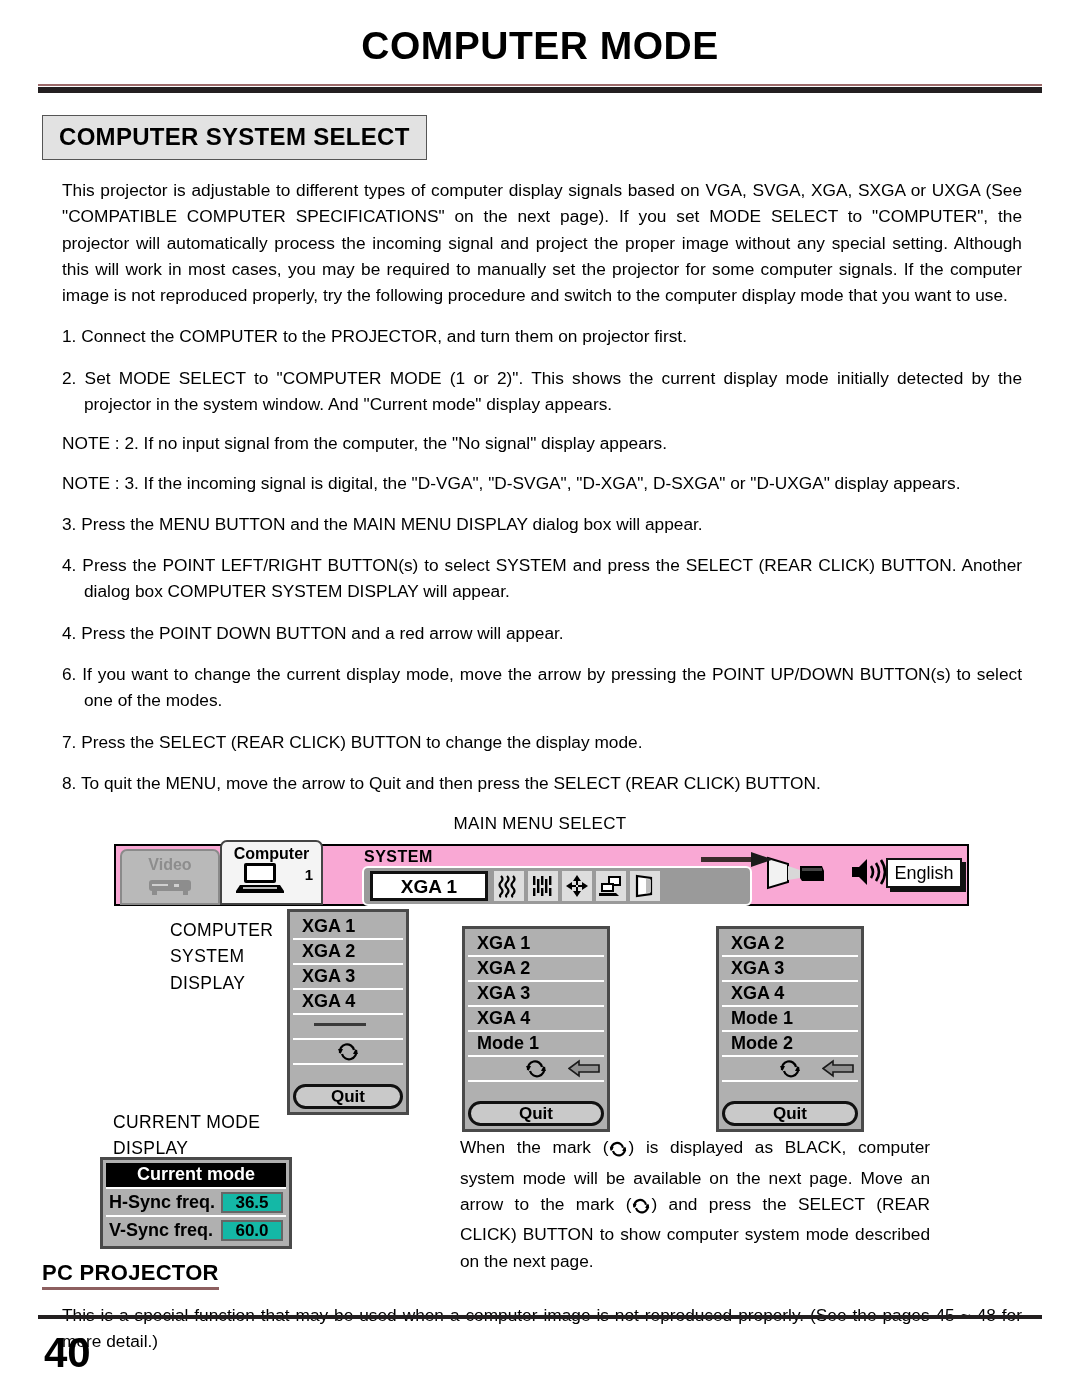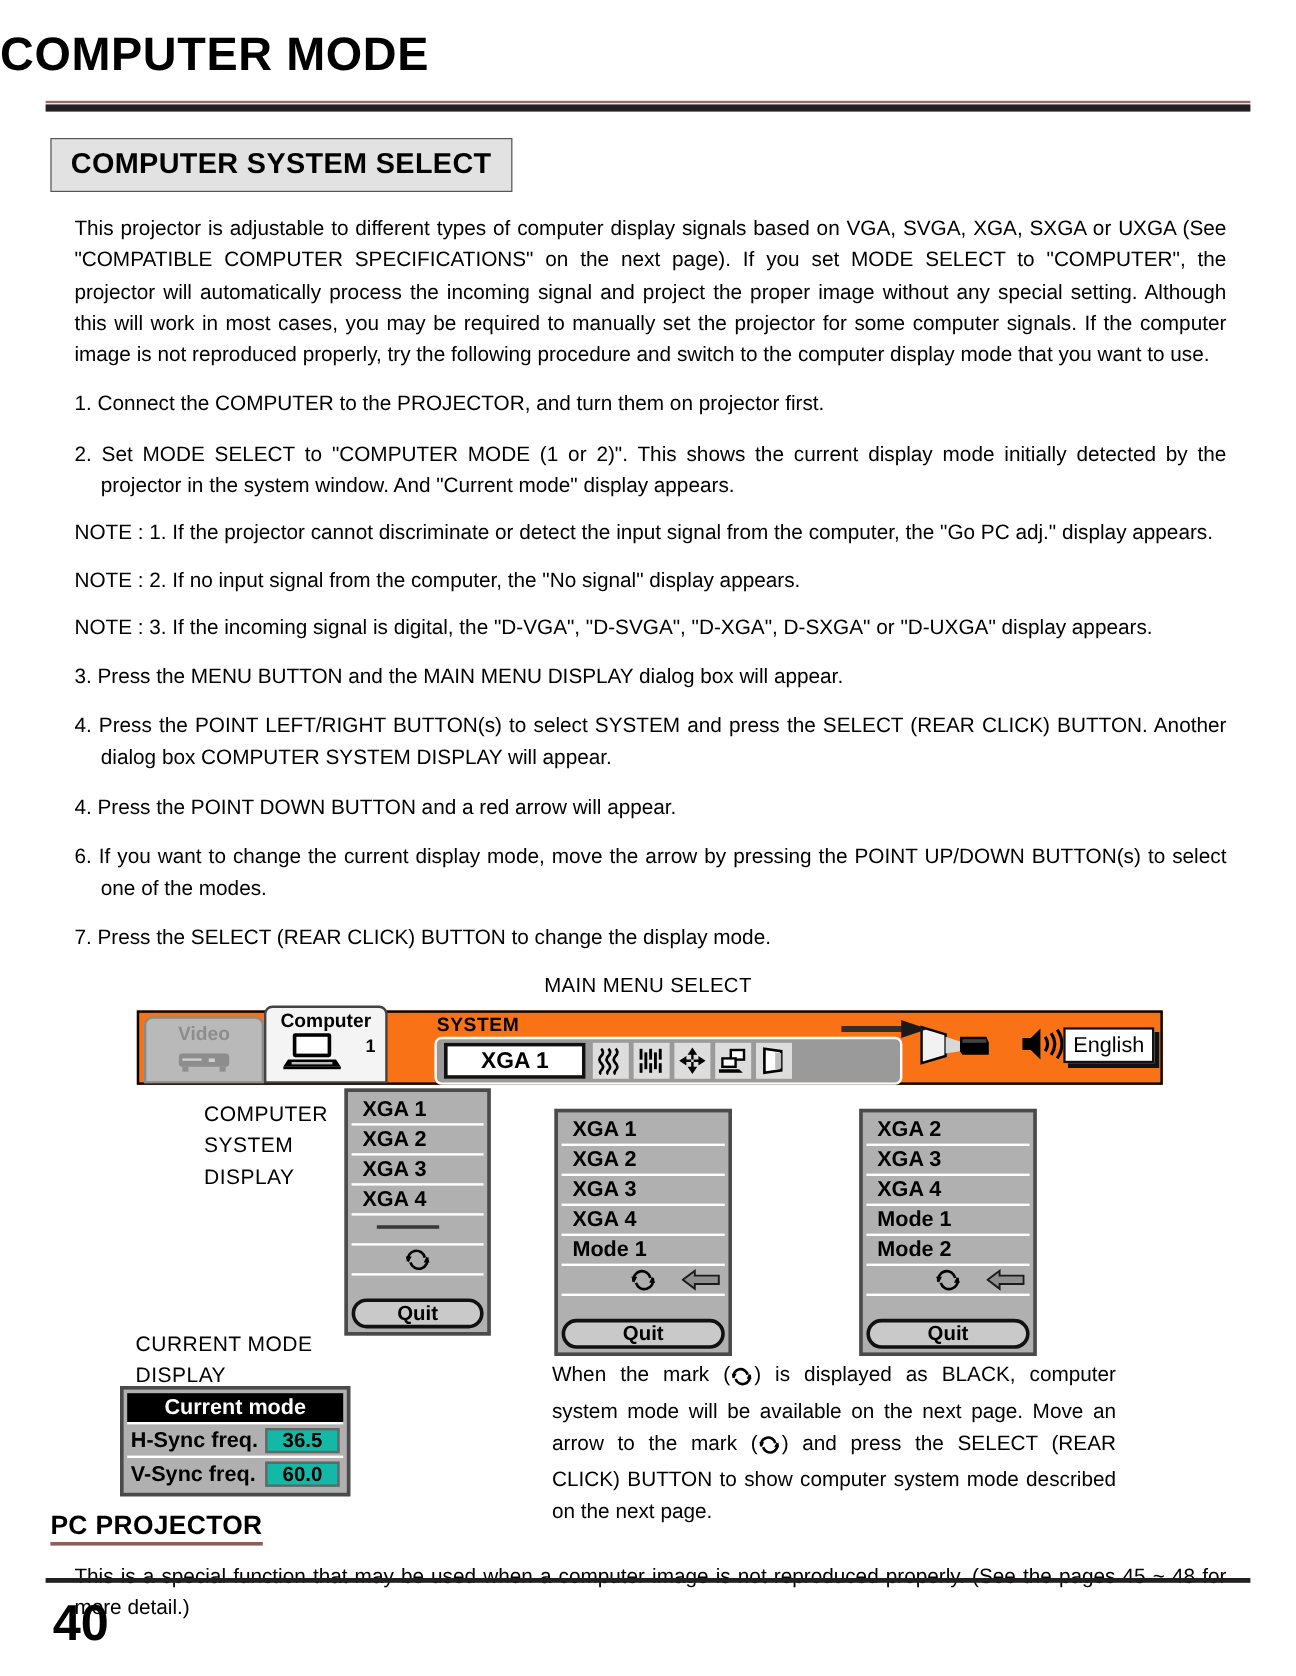--- a/index.html
+++ b/index.html
@@ -11,21 +11,21 @@
     height: 1397px;
     background: #ffffff;
     font-family: "Liberation Sans", sans-serif;
     color: #000000;
     position: relative;
     overflow: hidden;
   }
 
   
   .page-title {
-    text-align: left;
+    text-align: center;
     font-size: 39px;
     font-weight: bold;
     letter-spacing: 0.5px;
     padding-top: 24px;
     margin: 0;
   }
   .header-rule {
     margin: 16px 38px 0 38px;
     height: 9px;
     position: relative;
@@ -93,21 +93,21 @@
     letter-spacing: .3px;
   }
 
   
   .menubar {
     position: absolute;
     left: 76px;
     top: 30px;
     width: 855px;
     height: 62px;
-    background: #f97316;
+    background: #f9a8d4;
     border: 2px solid #000;
     box-sizing: border-box;
   }
   .tab {
     position: absolute;
     box-sizing: border-box;
     border: 2px solid #6f6f6f;
     border-radius: 7px 7px 0 0;
   }
   .tab-video {
@@ -376,29 +376,29 @@
 
 <div class="section-box">COMPUTER SYSTEM SELECT</div>
 
 <div class="content">
 
   <p class="para">This projector is adjustable to different types of computer display signals based on VGA, SVGA, XGA, SXGA or UXGA (See "COMPATIBLE COMPUTER SPECIFICATIONS" on the next page). If you set MODE SELECT to "COMPUTER", the projector will automatically process the incoming signal and project the proper image without any special setting. Although this will work in most cases, you may be required to manually set the projector for some computer signals. If the computer image is not reproduced properly, try the following procedure and switch to the computer display mode that you want to use.</p>
 
   <p class="step">1. Connect the COMPUTER to the PROJECTOR, and turn them on projector first.</p>
   <p class="step">2. Set MODE SELECT to "COMPUTER MODE (1 or 2)". This shows the current display mode initially detected by the projector in the system window. And "Current mode" display appears.</p>
 
-  <p class="note">NOTE : 1. If the projector cannot discriminate or detect the input signal from the computer, the "Go PC adj." display appears.</p>
   <p class="note">NOTE : 2. If no input signal from the computer, the "No signal" display appears.</p>
   <p class="note">NOTE : 3. If the incoming signal is digital, the "D-VGA", "D-SVGA", "D-XGA", D-SXGA" or "D-UXGA" display appears.</p>
 
   <p class="step">3. Press the MENU BUTTON and the MAIN MENU DISPLAY dialog box will appear.</p>
   <p class="step">4. Press the POINT LEFT/RIGHT BUTTON(s) to select SYSTEM and press the SELECT (REAR CLICK) BUTTON. Another dialog box COMPUTER SYSTEM DISPLAY will appear.</p>
   <p class="step">4. Press the POINT DOWN BUTTON and a red arrow will appear.</p>
   <p class="step">6. If you want to change the current display mode, move the arrow by pressing the POINT UP/DOWN BUTTON(s) to select one of the modes.</p>
   <p class="step">7. Press the SELECT (REAR CLICK) BUTTON to change the display mode.</p>
+  <p class="step">8. To quit the MENU, move the arrow to Quit and then press the SELECT (REAR CLICK) BUTTON.</p>
 
   <div class="diagram">
 
     <div class="caption-main-menu">MAIN MENU SELECT</div>
 
     <div class="menubar">
 
       <div class="tab tab-video">
         <div class="tlabel">Video</div>
         <svg class="icon-svg" width="46" height="20" viewBox="0 0 46 20" style="margin:2px auto 0 auto;">

